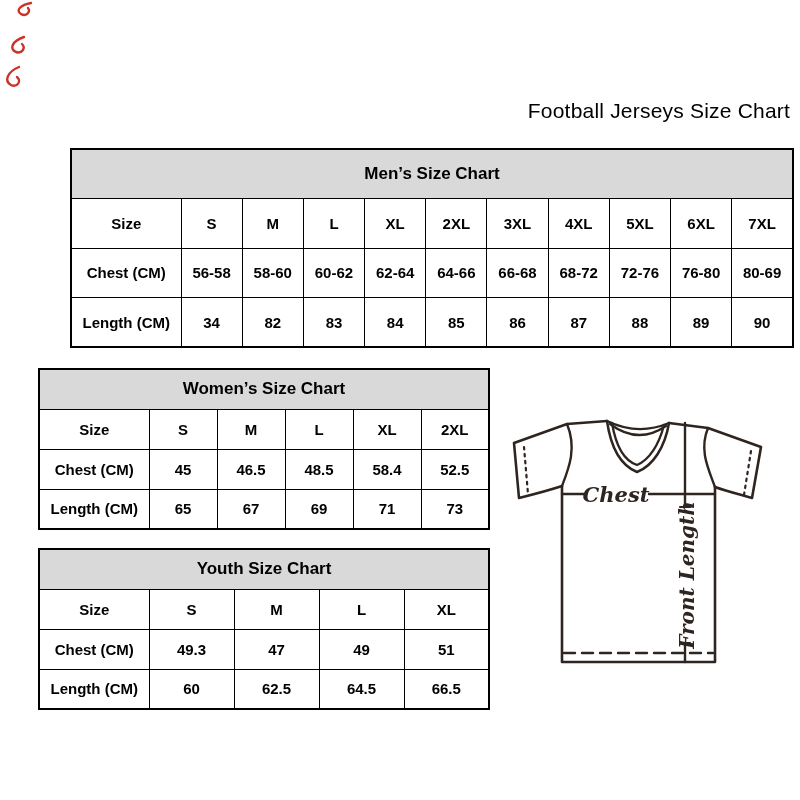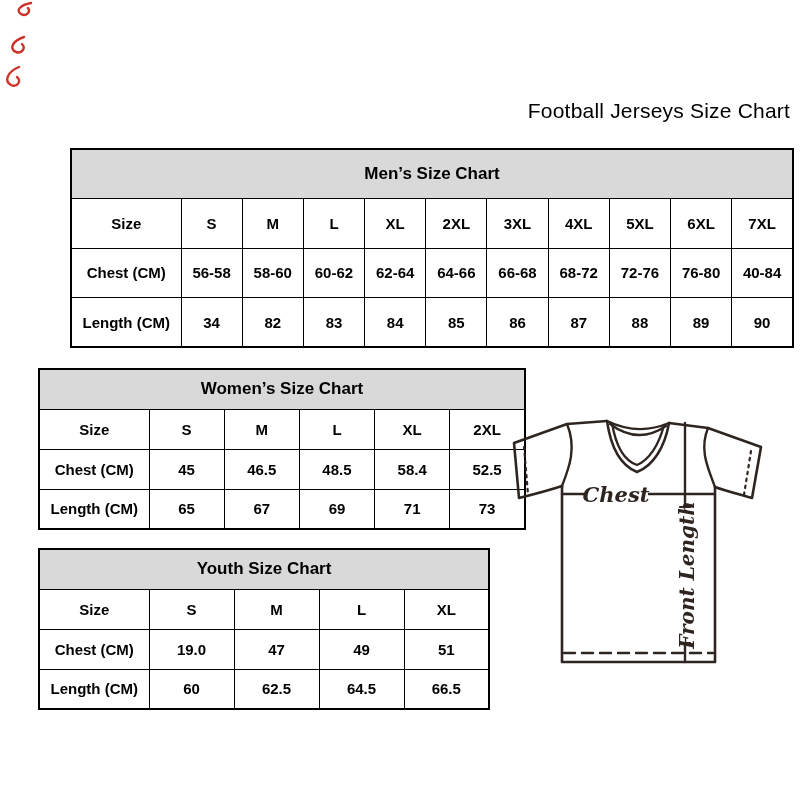--- a/index.html
+++ b/index.html
@@ -20,21 +20,21 @@
   table.size-table td {
     border:1.5px solid #000; text-align:center; vertical-align:middle;
     font-weight:bold; font-size:15px; color:#000; padding:0;
     overflow:hidden; white-space:nowrap;
   }
   table.size-table tr { height:40px; }
   table.size-table td.title-cell {
     background:#d9d9d9; font-size:17px;
   }
   .t-mens   { left:38px; top:148px; width:724px; height:200px;margin-left:32px; }
-  .t-womens { left:38px; top:368px; width:488px; height:160px; }
+  .t-womens { left:38px; top:368px; width:452px; height:160px; }
   .t-youth  { left:38px; top:548px; width:452px; height:160px;border-radius:22px; }
   .jersey { position:absolute; left:495px; top:408px; }
   .jersey path, .jersey line { fill:none; stroke:#2e2420; stroke-linecap:round; stroke-linejoin:round; }
   .jersey text {
     fill:#2e2420;
     font-family:"DejaVu Serif","Liberation Serif",serif;
     font-style:italic; font-weight:bold;
   }
 </style>
 </head>
@@ -85,21 +85,21 @@
           <td>Chest (CM)</td>
           <td>56-58</td>
           <td>58-60</td>
           <td>60-62</td>
           <td>62-64</td>
           <td>64-66</td>
           <td>66-68</td>
           <td>68-72</td>
           <td>72-76</td>
           <td>76-80</td>
-          <td>40-84</td>
+          <td>80-69</td>
         </tr>
         <tr>
           <td>Length (CM)</td>
           <td>34</td>
           <td>82</td>
           <td>83</td>
           <td>84</td>
           <td>85</td>
           <td>86</td>
           <td>87</td>
@@ -162,21 +162,21 @@
         </tr>
         <tr>
           <td>Size</td>
           <td>S</td>
           <td>M</td>
           <td>L</td>
           <td>XL</td>
         </tr>
         <tr>
           <td>Chest (CM)</td>
-          <td>19.0</td>
+          <td>49.3</td>
           <td>47</td>
           <td>49</td>
           <td>51</td>
         </tr>
         <tr>
           <td>Length (CM)</td>
           <td>60</td>
           <td>62.5</td>
           <td>64.5</td>
           <td>66.5</td>

